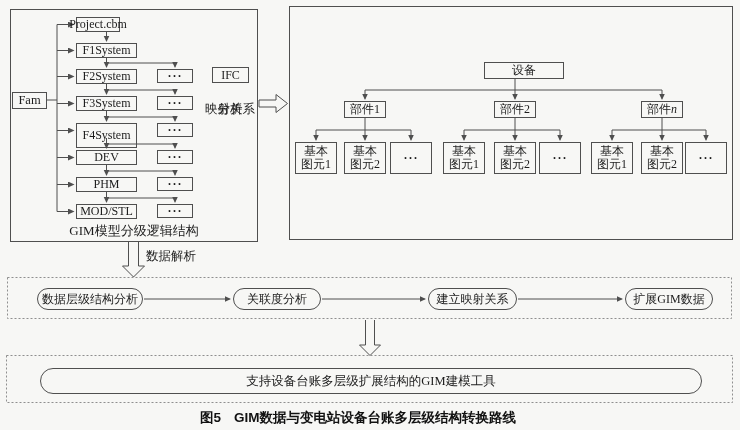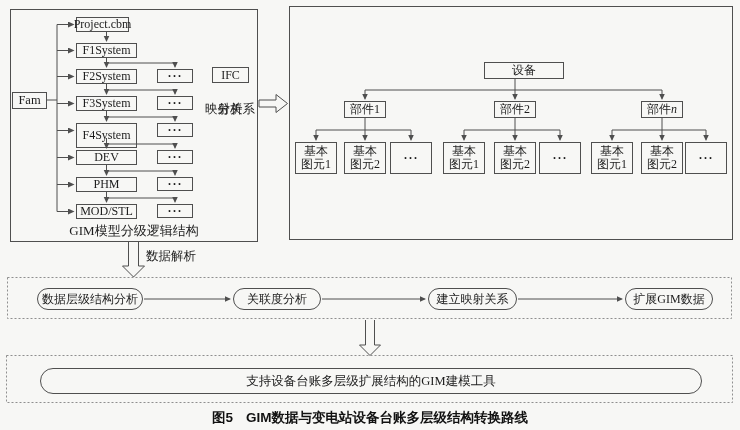--- a/index.html
+++ b/index.html
@@ -26,21 +26,21 @@
   .prim{flex-direction:column;}
   .prim div{display:block;}
   .lbl{position:absolute;font-size:12.5px;line-height:13px;white-space:nowrap;}
   .ctr{text-align:center;}
   .proc{
     position:absolute;border:1px solid var(--line);border-radius:11px;box-sizing:border-box;
     display:flex;align-items:center;justify-content:center;font-size:12px;background:transparent;
   }
   .tool{border-radius:13px;font-size:12.5px;}
   .caption{
-    position:absolute;left:12px;top:409px;width:716px;text-align:center;
+    position:absolute;left:0;top:409px;width:716px;text-align:center;
     font-family:"Liberation Sans","DejaVu Sans",sans-serif;font-weight:bold;
     font-size:13.5px;color:#111;
   }
   .caption .figno{margin-right:13px;}
   .it{font-style:italic;}
 </style>
 </head>
 <body>
 
 <div id="canvas">
@@ -116,21 +116,21 @@
     <path d="M365.5,320 L365.5,345 L359.5,345 L370,355.5 L380.5,345 L374.5,345 L374.5,320" fill="none" stroke="#4f4f4f" stroke-width="1"></path>
 
     <rect x="7.5" y="277.5" width="724" height="41" fill="none" stroke="#8f8f8f" stroke-width="1" stroke-dasharray="2 2"></rect>
     <rect x="6.5" y="355.5" width="726" height="47" fill="none" stroke="#8f8f8f" stroke-width="1" stroke-dasharray="2 2"></rect>
   </svg>
 
   <div class="panel" style="left:10px;top:9px;width:248px;height:233px;"></div>
 
   <div class="box famb" style="left:12px;top:92px;width:35px;height:17px;">Fam</div>
 
-  <div class="box" style="left:76px;top:17px;width:53px;height:15px;">Project.cbm</div>
+  <div class="box" style="left:76px;top:17px;width:44px;height:15px;">Project.cbm</div>
   <div class="box" style="left:76px;top:43px;width:61px;height:15px;">F1System</div>
   <div class="box" style="left:76px;top:69px;width:61px;height:15px;">F2System</div>
   <div class="box" style="left:76px;top:96px;width:61px;height:15px;">F3System</div>
   <div class="box" style="left:76px;top:123px;width:61px;height:25px;">F4System</div>
   <div class="box" style="left:76px;top:150px;width:61px;height:15px;">DEV</div>
   <div class="box" style="left:76px;top:177px;width:61px;height:15px;">PHM</div>
   <div class="box" style="left:76px;top:204px;width:61px;height:15px;">MOD/STL</div>
 
   <div class="box dots" style="left:157px;top:69px;width:36px;height:14px;">···</div>
   <div class="box dots" style="left:157px;top:96px;width:36px;height:14px;">···</div>

